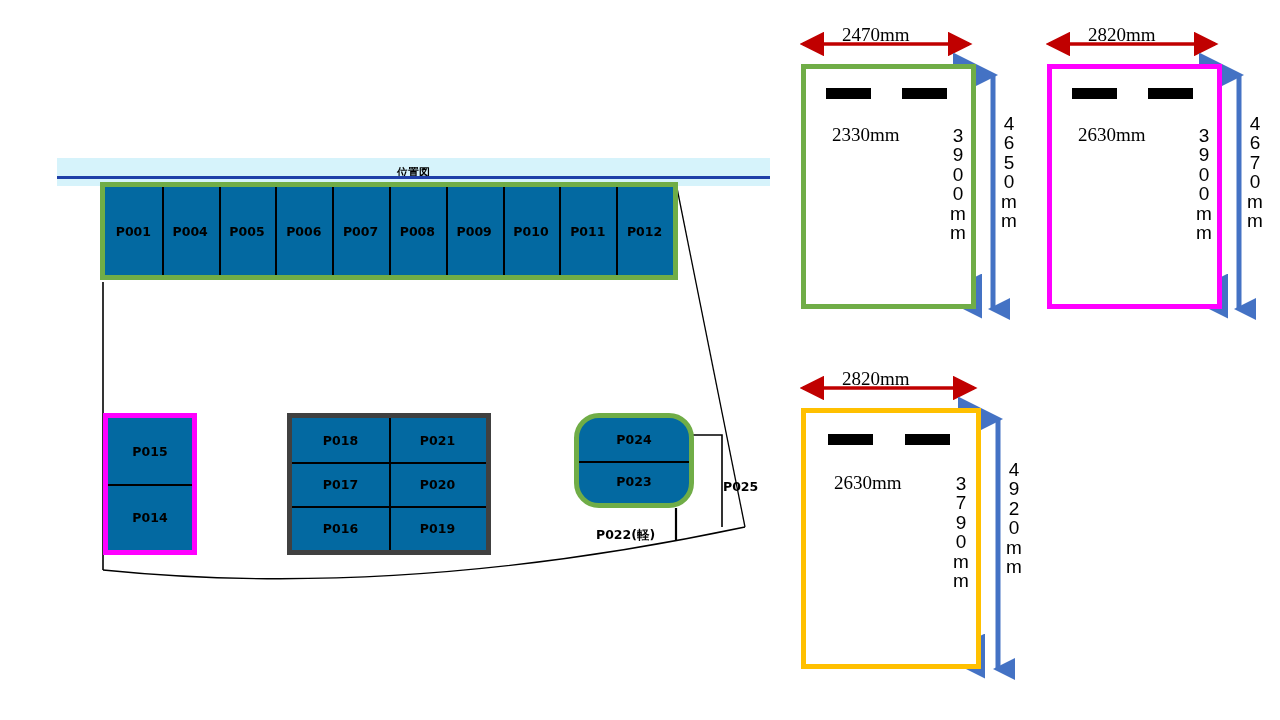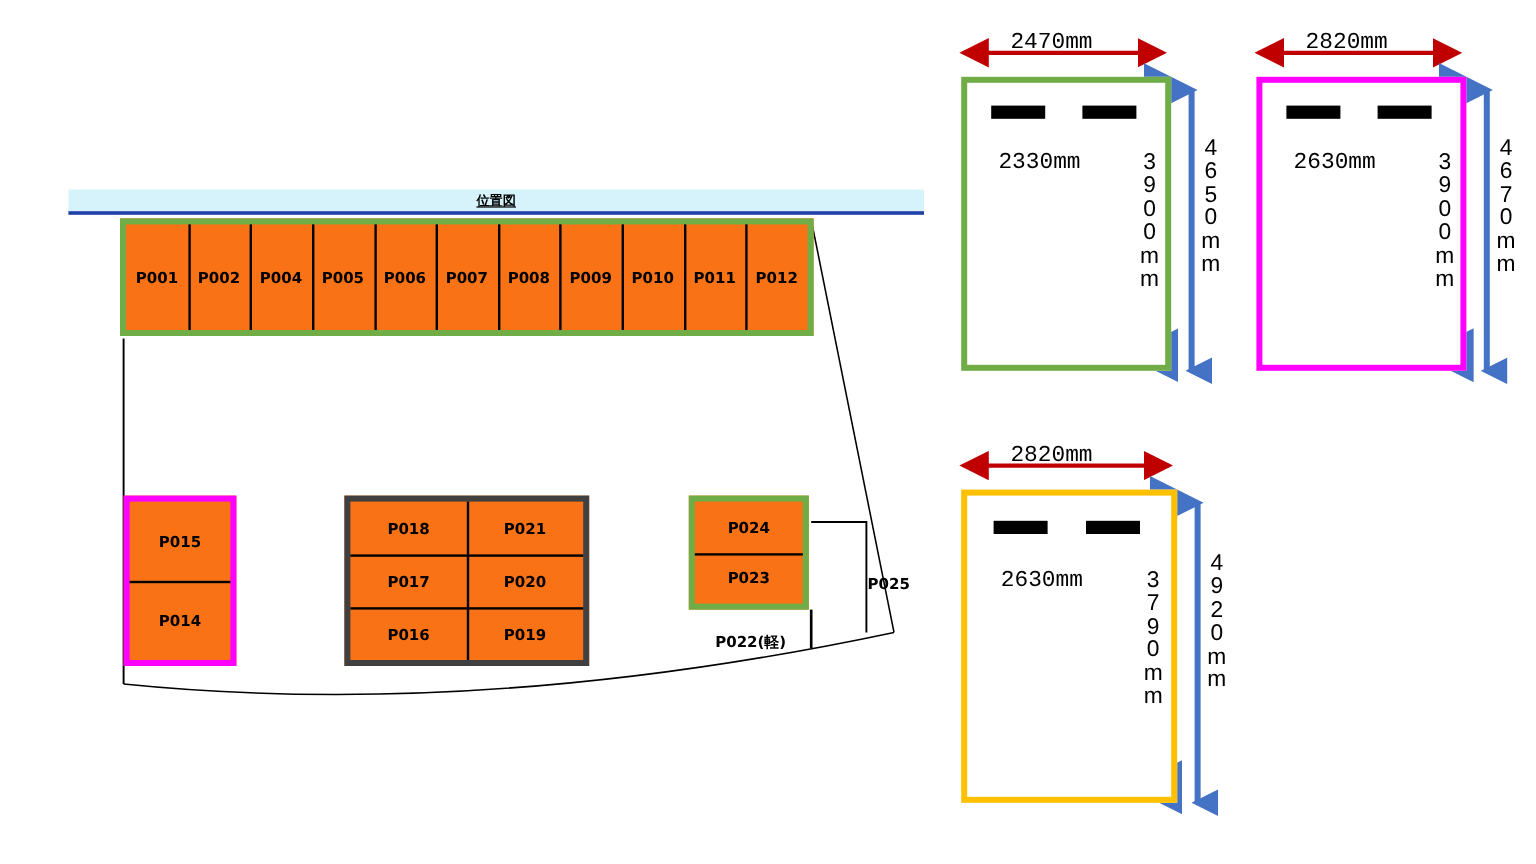--- a/index.html
+++ b/index.html
@@ -5,39 +5,39 @@
   html,body{margin:0;padding:0;}
   body{
     width:1280px;height:720px;position:relative;overflow:hidden;
     background:#ffffff;
     font-family:"Liberation Sans","DejaVu Sans",sans-serif;
   }
   .abs{position:absolute;}
 
   
   #title-band{
-    left:57px;top:158px;width:713px;height:18px;
+    left:57px;top:158px;width:713px;height:28px;
     background:#d6f3fb;
   }
   #title-text{
     position:absolute;left:0;top:0;width:100%;height:100%;
     display:flex;align-items:center;justify-content:center;
     font-size:11px;font-weight:bold;color:#000;
     font-family:"DejaVu Sans",sans-serif;
     text-decoration:underline;
   }
   #title-rule{
     left:57px;top:176px;width:713px;height:3px;background:#1f3fa8;
   }
 
   
   #site-lines{left:0;top:0;width:780px;height:600px;}
 
   
-  .block{box-sizing:border-box;background:#f97316;justify-content:space-between;}
+  .block{box-sizing:border-box;background:#0369a1;justify-content:space-between;}
   .green-b{border:5px solid #70ad47;}
   .magenta-b{border:5px solid #ff00ff;}
   .yellow-b{border:5px solid #404040;}
 
   #row-top{
     left:100px;top:182px;width:578px;height:98px;
     display:flex;
   }
   #row-top .cell{
     flex:1 1 0;position:relative;
@@ -75,22 +75,22 @@
     flex:1 1 0;position:relative;
     display:flex;align-items:center;justify-content:center;
     font-size:12.5px;font-weight:bold;color:#000;
     font-family:"DejaVu Sans",sans-serif;
   }
   #blk-yellow .cell + .cell::before{
     content:"";position:absolute;left:0;top:0;bottom:0;width:2px;background:#000;
   }
 
   #blk-green2{
-    left:574px;top:413px;width:100px;height:95px;
-    display:flex;flex-direction:column;
+    left:574px;top:413px;width:120px;height:95px;
+    display:flex;flex-direction:column;border-radius:25px;
   }
   #blk-green2 .cell{
     flex:1 1 0;position:relative;
     display:flex;align-items:center;justify-content:center;
     font-size:12.5px;font-weight:bold;color:#000;
     font-family:"DejaVu Sans",sans-serif;
   }
   #blk-green2 .cell + .cell::before{
     content:"";position:absolute;left:0;right:0;top:0;height:2px;background:#000;
   }
@@ -103,21 +103,21 @@
   #lbl-p025{left:679px;top:479px;margin-left:44px;}
   #lbl-p022{left:596px;top:527px;}
 
   
   .dim-wrap{}
   .dim-box{box-sizing:border-box;background:#fff;}
   .stopper{position:absolute;background:#000;height:11px;}
 
   .dimtext-h{
     position:absolute;font-size:19px;color:#000;font-weight:normal;
-    font-family:Liberation Mono, monospace;white-space:nowrap;
+    font-family:Liberation Serif, serif;white-space:nowrap;
   }
   .dimtext-v{
     position:absolute;font-size:19px;color:#000;
     font-family:"Liberation Sans",sans-serif;
     line-height:1.02;text-align:center;width:16px;
   }
   .dimtext-v span{display:block;}
 </style>
 </head>
 <body>
@@ -135,23 +135,20 @@
 
   <path d="M676,183 L745,527" stroke="#000" stroke-width="1.3" fill="none"></path>
 
   <path d="M676,435 L722,435 L722,527" stroke="#000" stroke-width="1.6" fill="none"></path>
   <path d="M676,508 L676,540" stroke="#000" stroke-width="2.2" fill="none"></path>
 </svg>
 
 <div class="abs block green-b" id="row-top">
   <div class="cell">
       <span>P001</span>
-    </div>
-  <div class="cell">
-      <span>P002</span>
     </div>
   <div class="cell">
       <span>P004</span>
     </div>
   <div class="cell">
       <span>P005</span>
     </div>
   <div class="cell">
       <span>P006</span>
     </div>

